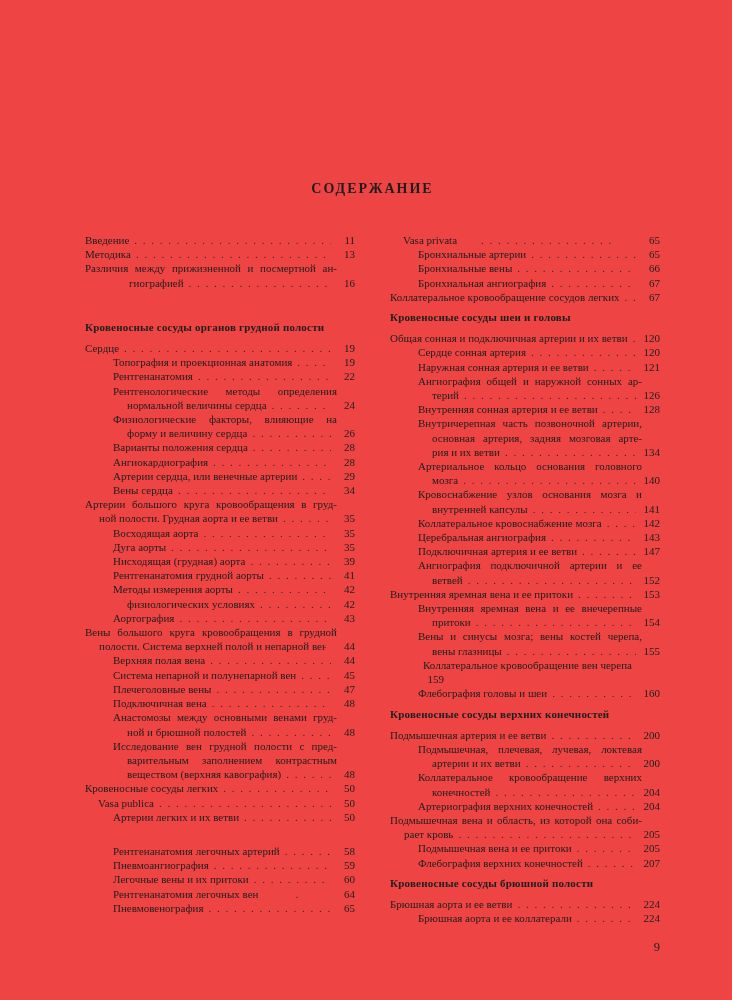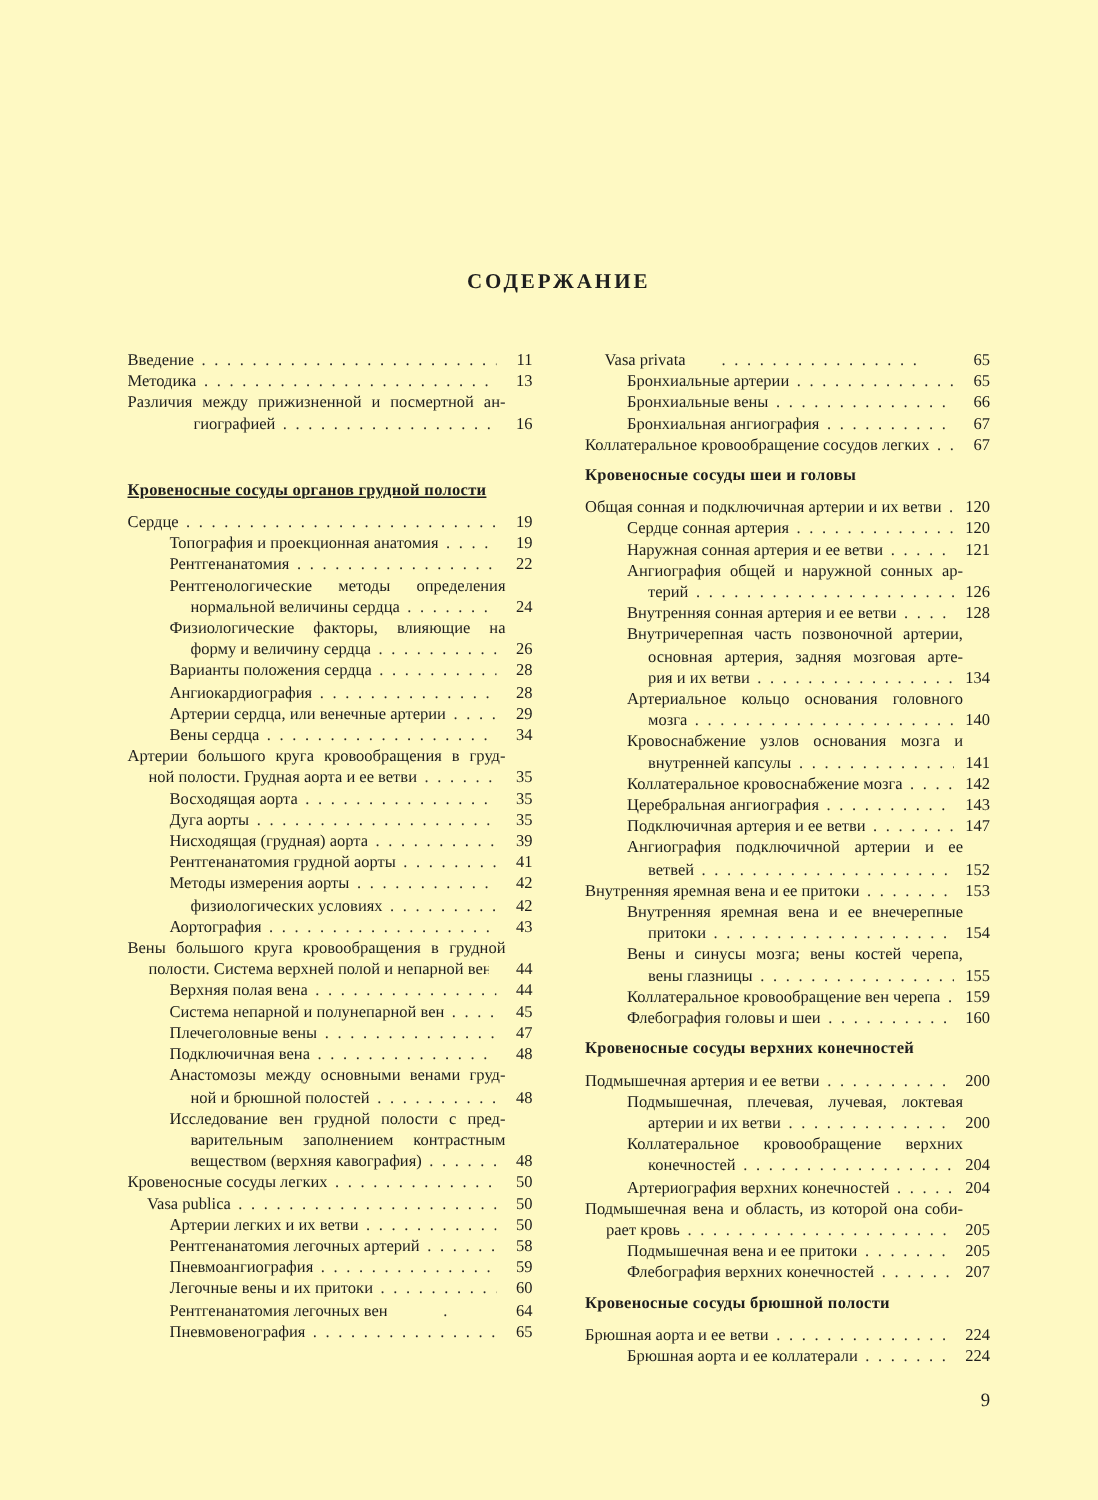--- a/index.html
+++ b/index.html
@@ -5,21 +5,21 @@
   html, body {
     margin: 0;
     padding: 0;
     background: #ffffff;
   }
   .page {
     position: relative;
     width: 732px;
     height: 1000px;
     box-sizing: border-box;
-    background: #fef9c3;
+    background: #ef4444;
     color: #1e1e1e;
     font-family: "Liberation Serif", "DejaVu Serif", serif;
     padding: 181px 72px 0 85px;
     overflow: hidden;
   }
   .title {
     font-size: 14px;
     font-weight: bold;
     letter-spacing: 2px;
     text-align: center;
@@ -35,21 +35,20 @@
     font-size: 11px;
     line-height: 14.2px;
   }
   .toc-heading {
     font-weight: bold;
     margin: 6px 0 7px 0;
     letter-spacing: 0.2px;
   }
   .toc-heading.big-gap {
     margin-top: 30px;
-    text-decoration: underline;
   }
   .toc-line.fill {
     text-align: justify;
     text-align-last: justify;
     padding-right: 18px;
   }
   .toc-line.last {
     display: flex;
     align-items: baseline;
   }
@@ -299,21 +298,21 @@
           </div>
         </div>
         <div class="toc-entry">
           <div class="toc-line last" style="padding-left: 28px;">
             <span class="t">Артерии легких и их ветви</span>
             <span class="dots">. . . . . . . . . . . . . . . . . . . . . . . . . . . . . . . . . . . . . . . . . . . . . . . . . . . . . . . . . . . . . . . . . . . . . . . . . . . . . . . . </span>
             <span class="pg">50</span>
           </div>
         </div>
         <div class="toc-entry">
-          <div class="toc-line last" style="padding-left: 28px;">
+          <div class="toc-line last" style="padding-left: 28px; margin-top: 20px;">
             <span class="t">Рентгенанатомия легочных артерий</span>
             <span class="dots">. . . . . . . . . . . . . . . . . . . . . . . . . . . . . . . . . . . . . . . . . . . . . . . . . . . . . . . . . . . . . . . . . . . . . . . . . . . . . . . . </span>
             <span class="pg">58</span>
           </div>
         </div>
         <div class="toc-entry">
           <div class="toc-line last" style="padding-left: 28px;">
             <span class="t">Пневмоангиография</span>
             <span class="dots">. . . . . . . . . . . . . . . . . . . . . . . . . . . . . . . . . . . . . . . . . . . . . . . . . . . . . . . . . . . . . . . . . . . . . . . . . . . . . . . . </span>
             <span class="pg">59</span>
@@ -485,21 +484,21 @@
         </div>
         <div class="toc-entry">
           <div class="toc-line fill" style="padding-left: 28px;"><span class="t">Вены и синусы мозга; вены костей черепа,</span></div>
           <div class="toc-line last" style="padding-left: 42px;">
             <span class="t">вены глазницы</span>
             <span class="dots">. . . . . . . . . . . . . . . . . . . . . . . . . . . . . . . . . . . . . . . . . . . . . . . . . . . . . . . . . . . . . . . . . . . . . . . . . . . . . . . . </span>
             <span class="pg">155</span>
           </div>
         </div>
         <div class="toc-entry">
-          <div class="toc-line last" style="padding-left: 28px;">
+          <div class="toc-line last" style="padding-left: 28px; flex-direction: column;">
             <span class="t">Коллатеральное кровообращение вен черепа</span>
             <span class="dots">. . . . . . . . . . . . . . . . . . . . . . . . . . . . . . . . . . . . . . . . . . . . . . . . . . . . . . . . . . . . . . . . . . . . . . . . . . . . . . . . </span>
             <span class="pg">159</span>
           </div>
         </div>
         <div class="toc-entry">
           <div class="toc-line last" style="padding-left: 28px;">
             <span class="t">Флебография головы и шеи</span>
             <span class="dots">. . . . . . . . . . . . . . . . . . . . . . . . . . . . . . . . . . . . . . . . . . . . . . . . . . . . . . . . . . . . . . . . . . . . . . . . . . . . . . . . </span>
             <span class="pg">160</span>

